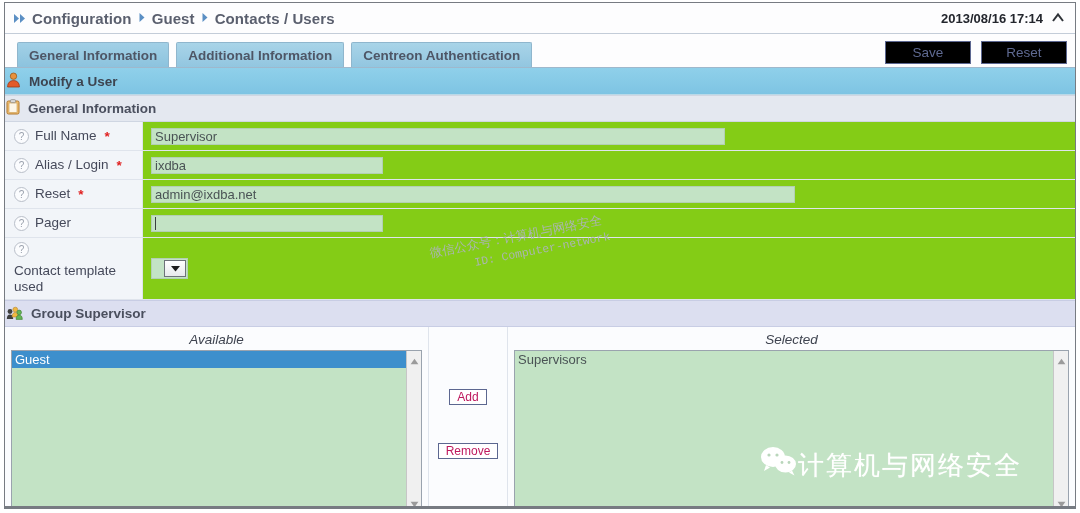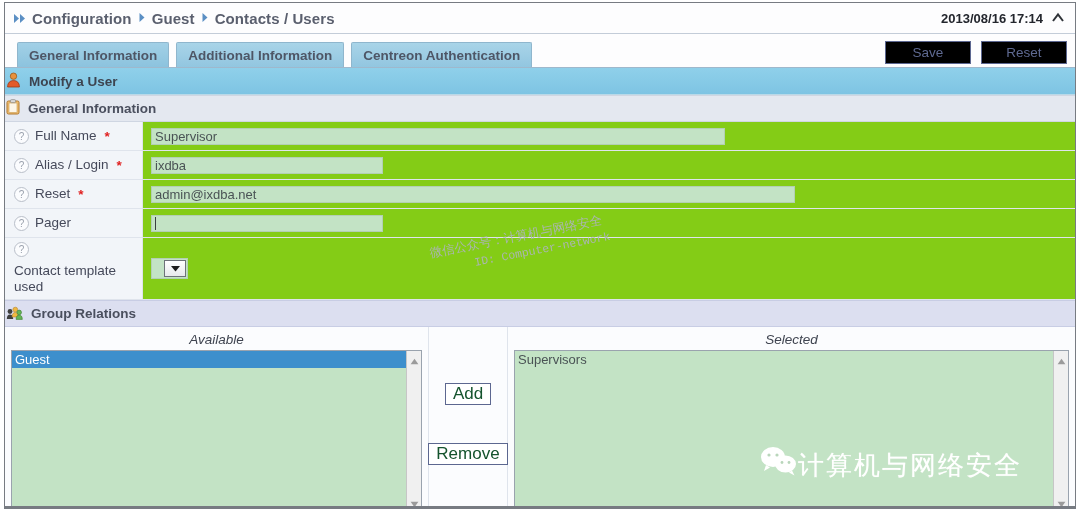--- a/index.html
+++ b/index.html
@@ -252,22 +252,22 @@
     border-right: 1px solid #dfe4ec;
     display: flex; flex-direction: column;
     align-items: center; justify-content: center;
     gap: 38px;
     background: #fbfcfe;
     box-sizing: border-box;
   }
   .sbtn {
     background: #ffffff;
     border: 1px solid #5c6790;
-    color: #14532d;
-    font-size: 17px;
+    color: #be185d;
+    font-size: 12px;
     padding: 0 7px;
     cursor: pointer;
     font-family: "Liberation Sans", sans-serif;
   }
 
   
   .wm-text {
     position: absolute;
     left: 430px; top: 228px;
     transform: rotate(-11deg);
@@ -426,21 +426,21 @@
     <span>
       <svg width="17" height="15" viewBox="0 0 17 15">
         <circle cx="4" cy="6.5" r="2.4" fill="#3f3f3f"></circle>
         <path d="M0.8 14 C0.8 10.6 2.2 9.4 4 9.4 C5.8 9.4 7.2 10.6 7.2 14 Z" fill="#3f3f3f"></path>
         <circle cx="9.3" cy="4.6" r="2.4" fill="#f0b840" stroke="#b5842a" stroke-width=".6"></circle>
         <path d="M6.1 12 C6.1 8.6 7.5 7.4 9.3 7.4 C11.1 7.4 12.5 8.6 12.5 12 Z" fill="#f0b840" stroke="#b5842a" stroke-width=".6"></path>
         <circle cx="13.2" cy="7.4" r="2.3" fill="#64b555" stroke="#3c7a32" stroke-width=".6"></circle>
         <path d="M10.1 14.4 C10.1 11.2 11.5 10.1 13.2 10.1 C14.9 10.1 16.3 11.2 16.3 14.4 Z" fill="#64b555" stroke="#3c7a32" stroke-width=".6"></path>
       </svg>
     </span>
-    <span>Group Relations</span>
+    <span>Group Supervisor</span>
   </div>
 
   <div class="grow">
     <div class="gr-body">
 
       <div class="listwrap avail">
         <div class="listtitle">Available</div>
         <div class="listbox">
           <div class="opts">
             <div class="opt selected">Guest</div>

